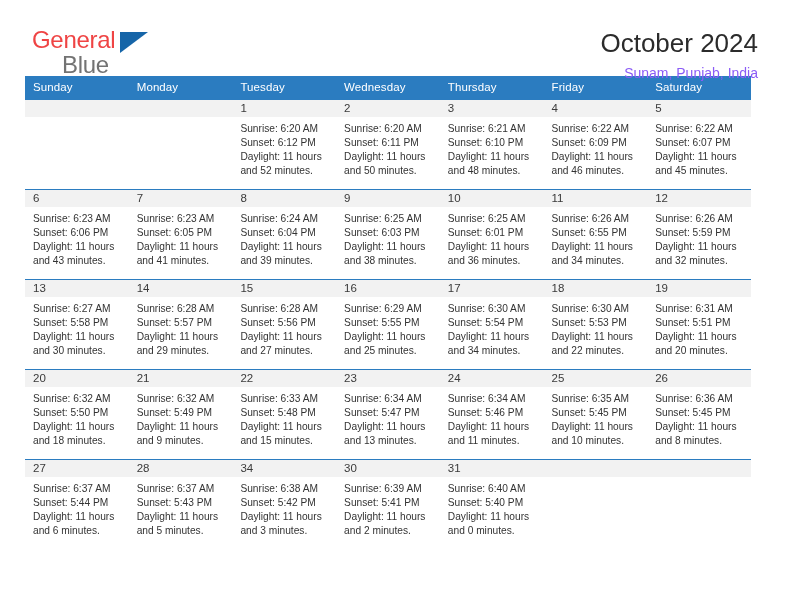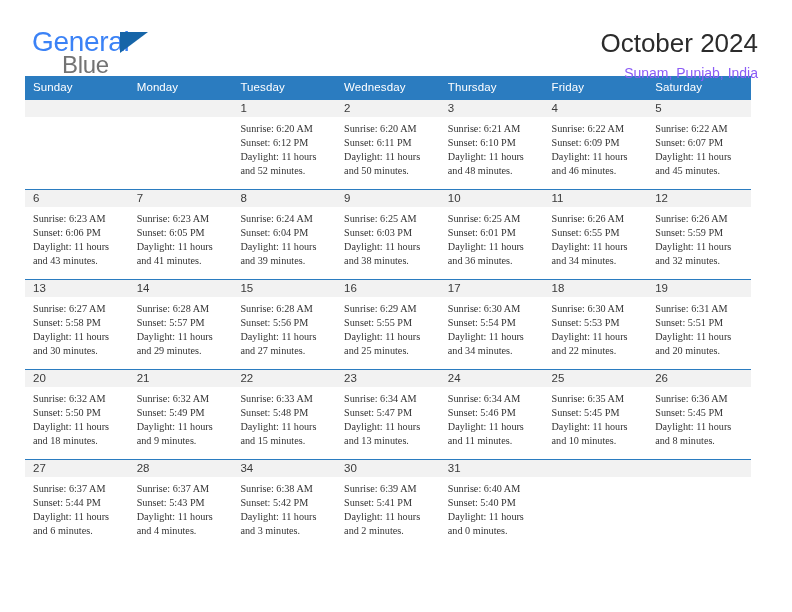--- a/index.html
+++ b/index.html
@@ -27,23 +27,23 @@
   }
   .logo {
     position: relative;
     width: 116px;
     height: 52px;
     user-select: none;
   }
   .logo-general {
     position: absolute;
     left: 0; top: 0;
-    font-size: 28px;
+    font-size: 24px;
     letter-spacing: -0.3px;
-    color: #3b82f6;
+    color: #ef4444;
     font-family: "Liberation Sans", sans-serif;
   }
   .logo-tri {
     position: absolute;
     left: 88px; top: 6px;
     width: 0; height: 0;
     border-left: 28px solid #1665a8;
     border-bottom: 21px solid transparent;
   }
   .logo-blue {
@@ -104,21 +104,20 @@
     font-size: 11.5px;
     color: #3a3a3a;
     line-height: 15px;
   }
   td.empty .daynum-band { background: #f2f2f2; }
   .lines {
     padding: 5px 6px 0 8px;
     font-size: 10.2px;
     line-height: 14.1px;
     color: #333333;
-    font-family: Liberation Serif, serif;
   }
   .lines div { white-space: nowrap; }
 </style>
 </head>
 <body>
 
 <div class="page">
 
   <div class="header">
     <div class="logo">
@@ -403,21 +402,21 @@
                 <div>Daylight: 11 hours</div>
                 <div>and 6 minutes.</div>
               </div>
             </td>
             <td>
               <div class="daynum-band">28</div>
               <div class="lines">
                 <div>Sunrise: 6:37 AM</div>
                 <div>Sunset: 5:43 PM</div>
                 <div>Daylight: 11 hours</div>
-                <div>and 4 minutes.</div>
+                <div>and 5 minutes.</div>
               </div>
             </td>
             <td>
               <div class="daynum-band">34</div>
               <div class="lines">
                 <div>Sunrise: 6:38 AM</div>
                 <div>Sunset: 5:42 PM</div>
                 <div>Daylight: 11 hours</div>
                 <div>and 3 minutes.</div>
               </div>

